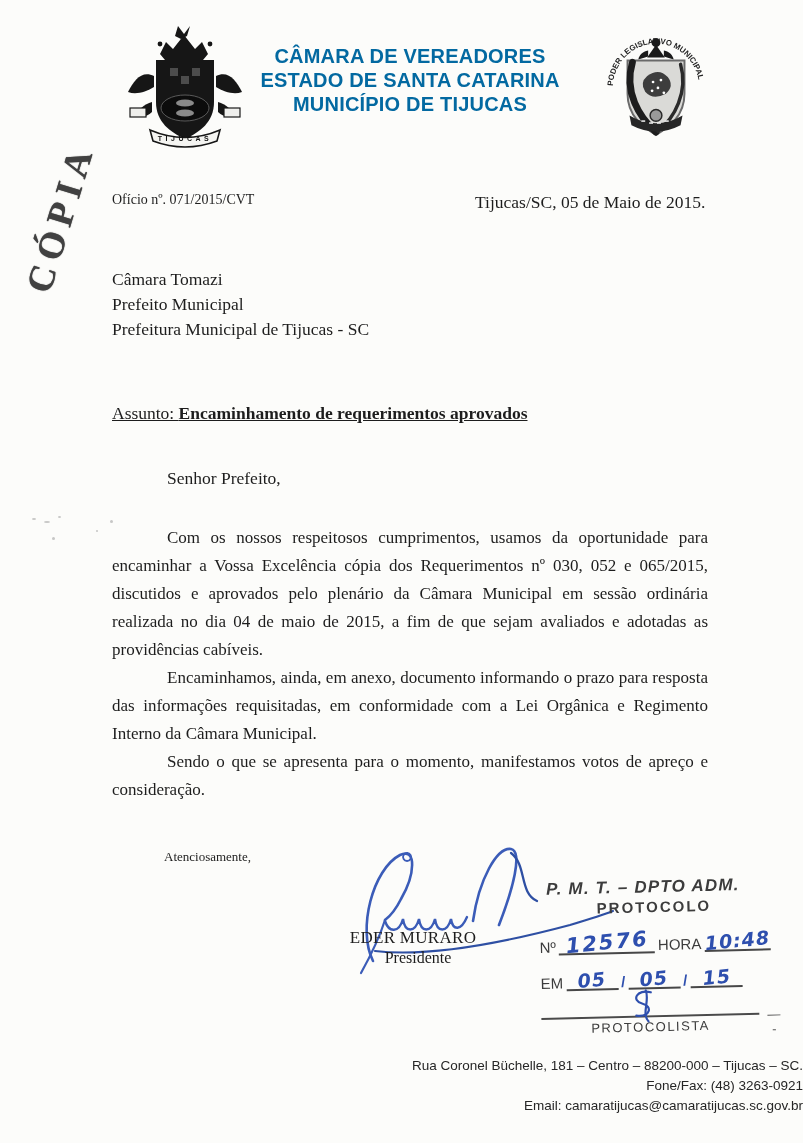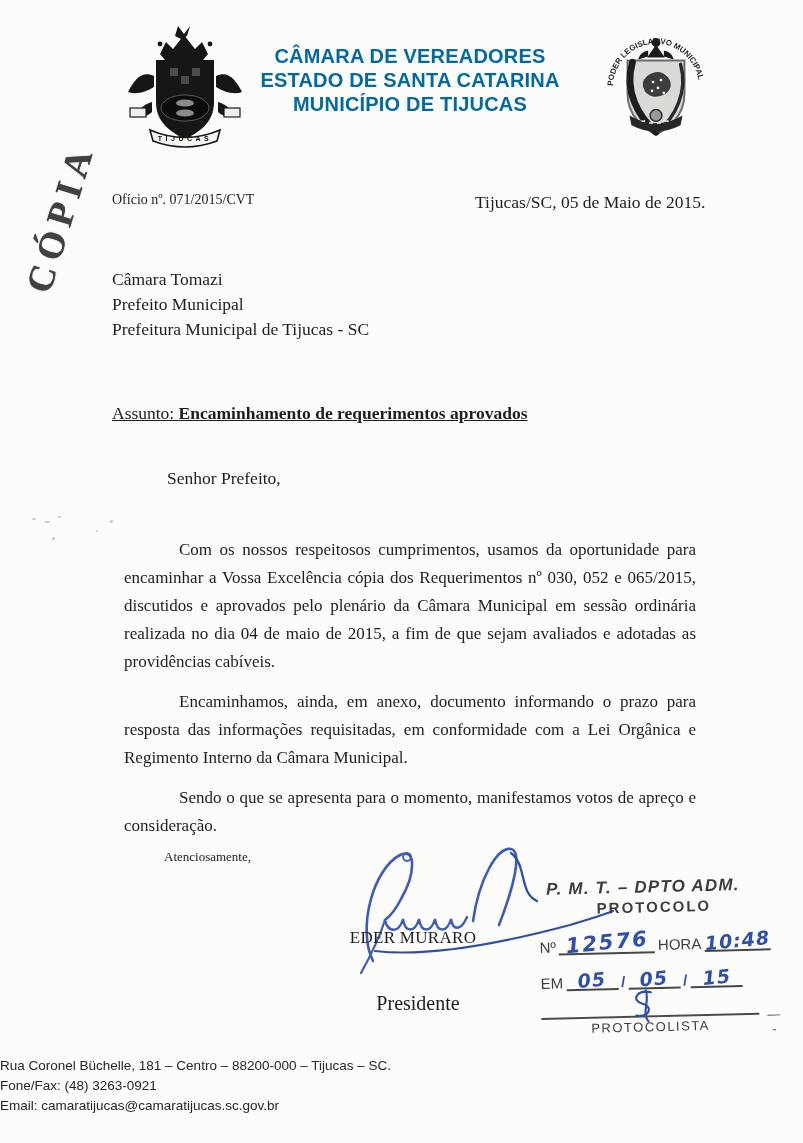--- a/index.html
+++ b/index.html
@@ -27,26 +27,26 @@
   .ref{position:absolute;left:112px;top:192px;font-size:14px;}
   .dateline{position:absolute;left:448px;top:192px;font-size:17.5px;margin-left:27px;}
   .recipient{position:absolute;left:112px;top:267px;font-size:17.5px;line-height:25px;}
   .subject{position:absolute;left:112px;top:403px;font-size:17.5px;text-decoration:underline;}
   .subject b{font-weight:700;}
   .salutation{position:absolute;left:167px;top:468px;font-size:17.5px;}
   .body-text{
     position:absolute;left:112px;top:524px;width:596px;
     font-size:17px;line-height:28px;text-align:justify;
   }
-  .body-text p{margin:12px;text-indent:55px;}
+  .body-text p{margin:0;text-indent:55px;}
   .closing{position:absolute;left:164px;top:849px;font-size:13px;}
   
   .sig-svg{position:absolute;left:345px;top:841px;}
   .signer-name{position:absolute;left:348px;top:928px;width:130px;text-align:center;font-size:17px;letter-spacing:.3px;}
-  .signer-title{position:absolute;left:348px;top:949px;width:140px;text-align:center;font-size:20px;margin-top:43px;}
+  .signer-title{position:absolute;left:348px;top:949px;width:140px;text-align:center;font-size:16px;}
   
   .stamp{
     position:absolute;left:538px;top:880px;width:268px;
     font-family:"Liberation Sans",sans-serif;color:#3c3c3c;
     transform:rotate(-1.4deg);transform-origin:top left;
   }
   .stamp-l1{
     font-weight:700;font-style:italic;font-size:17px;letter-spacing:1.2px;
     padding-left:8px;white-space:nowrap;
     -webkit-mask-image:linear-gradient(90deg,#000 72%,rgba(0,0,0,.35) 96%);
@@ -68,21 +68,21 @@
   .slash{color:#2e4fae;font-weight:700;}
   .sig-line{
     position:relative;margin-top:26px;width:218px;border-top:2px solid #4a4a4a;
     text-align:center;
   }
   .sig-line .init{position:absolute;left:78px;top:-30px;}
   .role{font-size:13px;letter-spacing:1.5px;margin-top:2px;}
   .dash-tail{position:absolute;left:226px;top:-8px;color:#555;font-size:13px;letter-spacing:2px;}
   
   .footer{
-    position:absolute;left:0;top:1056px;width:803px;text-align:left;
+    position:absolute;left:0;top:1056px;width:803px;text-align:right;
     font-family:"Liberation Sans",sans-serif;font-size:13.5px;line-height:20px;color:#262626;
   }
   
   .speck{position:absolute;background:#9a9a9a;border-radius:50%;opacity:.55;}
 </style>
 </head>
 <body>
 
 <div class="page">
 

